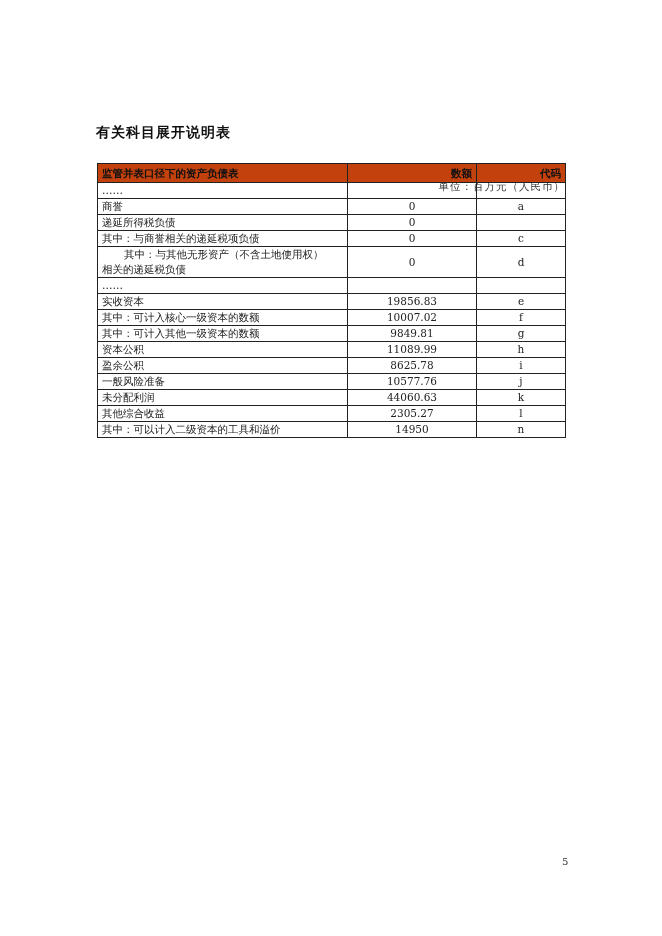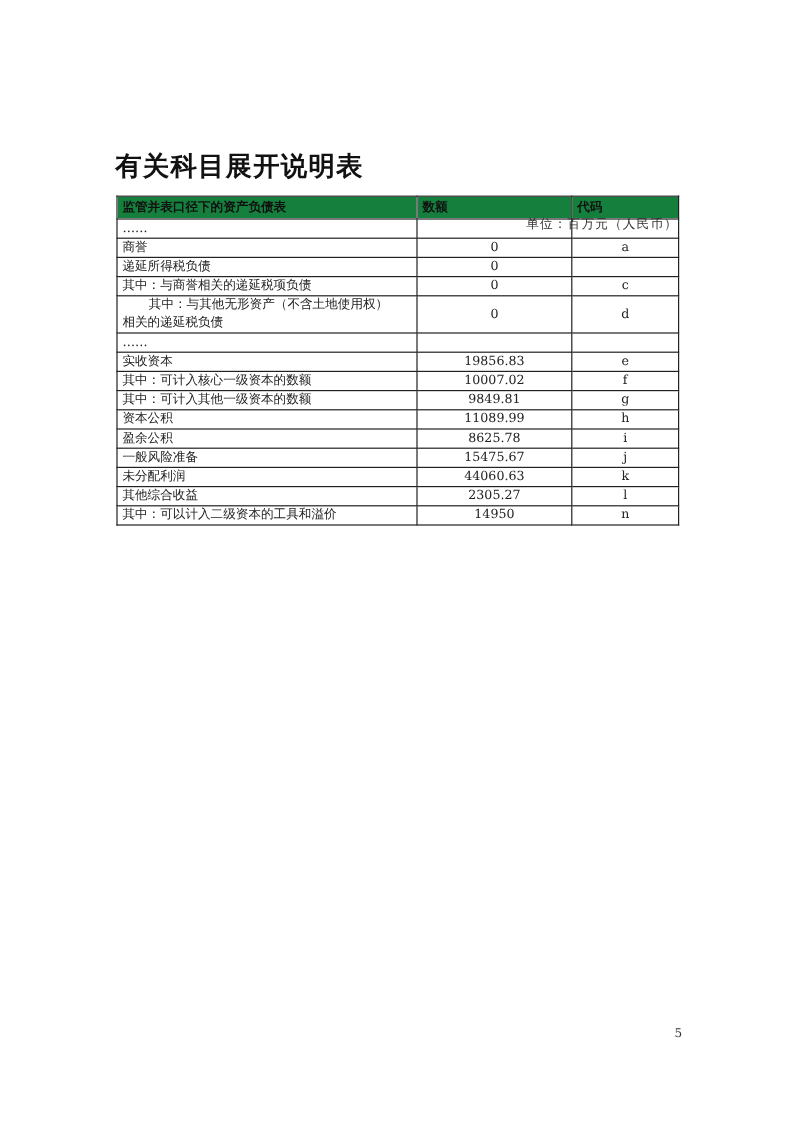--- a/index.html
+++ b/index.html
@@ -1,29 +1,29 @@
 <!DOCTYPE html>
 <html><head>
   <meta charset="utf-8">
   <style>
     html, body { margin: 0; padding: 0; background: #ffffff; }
     body { width: 662px; height: 936px; position: relative; overflow: hidden;
            font-family: "DejaVu Serif", "Liberation Serif", serif; color: #222; }
-    .title { position: absolute; left: 96px; top: 124px; font-size: 22px; font-weight: bold;
+    .title { position: absolute; left: 96px; top: 124px; font-size: 14px; font-weight: bold;
              letter-spacing: 1px; color: #111; }
     .unit { position: absolute; right: 97px; top: 148px; font-size: 10.5px; color: #333;
             letter-spacing: 1px; margin-top: 32px; }
     table.sheet { position: absolute; left: 97px; top: 163px; width: 468px;
                   border-collapse: collapse; table-layout: fixed; font-size: 10.5px; }
     table.sheet td, table.sheet th { border: 1px solid #222; padding: 0 4px; height: 15px;
                   line-height: 15px; white-space: nowrap; overflow: hidden; }
-    table.sheet th { background: #15803d; font-weight: bold; height: 18px; line-height: 18px;
+    table.sheet th { background: #c2410c; font-weight: bold; height: 18px; line-height: 18px;
                      font-family: "DejaVu Sans", "Liberation Sans", sans-serif; font-size: 10.5px; color: #111; }
     th.c-item { text-align: left; }
-    th.c-val, th.c-code { text-align: left; }
+    th.c-val, th.c-code { text-align: right; }
     td.c-val, td.c-code { text-align: center; }
     td.c-item { text-align: left; }
     td.indent { padding-left: 26px; }
     td.tall { height: 30px; line-height: 15px; white-space: normal; }
     td.tall .l1 { display: block; padding-left: 22px; }
     td.tall .l2 { display: block; }
     .page-num { position: absolute; left: 562px; top: 856px; font-size: 10px; color: #333; }
   </style>
 </head>
 <body>
@@ -98,21 +98,21 @@
       <td class="c-val">11089.99</td>
       <td class="c-code">h</td>
     </tr>
     <tr>
       <td class="c-item">盈余公积</td>
       <td class="c-val">8625.78</td>
       <td class="c-code">i</td>
     </tr>
     <tr>
       <td class="c-item">一般风险准备</td>
-      <td class="c-val">15475.67</td>
+      <td class="c-val">10577.76</td>
       <td class="c-code">j</td>
     </tr>
     <tr>
       <td class="c-item">未分配利润</td>
       <td class="c-val">44060.63</td>
       <td class="c-code">k</td>
     </tr>
     <tr>
       <td class="c-item">其他综合收益</td>
       <td class="c-val">2305.27</td>

